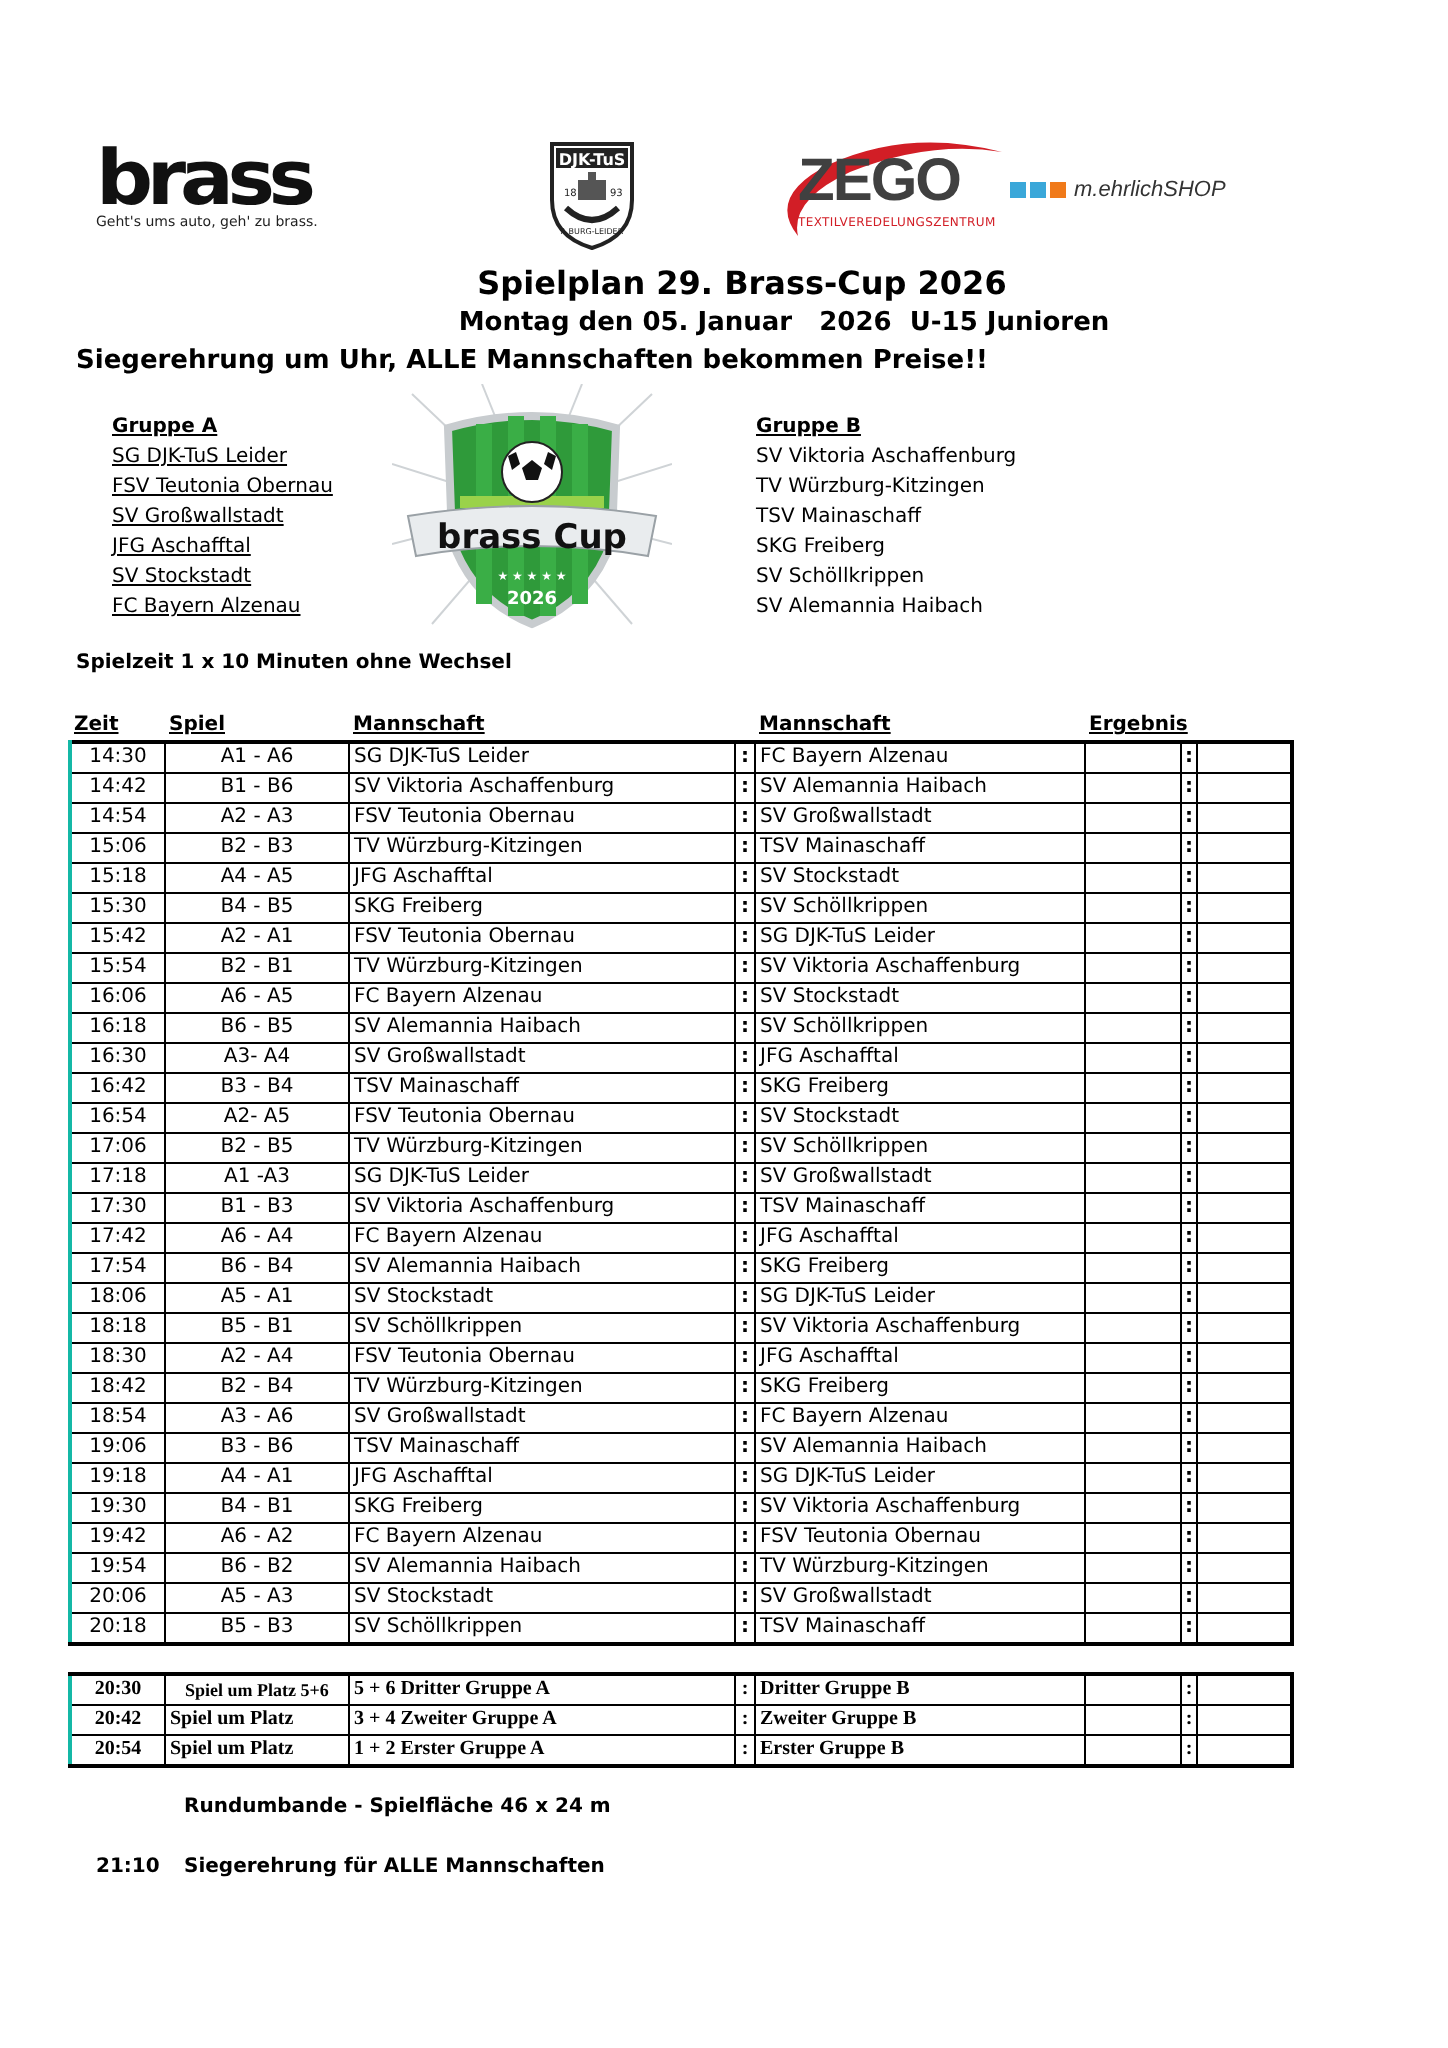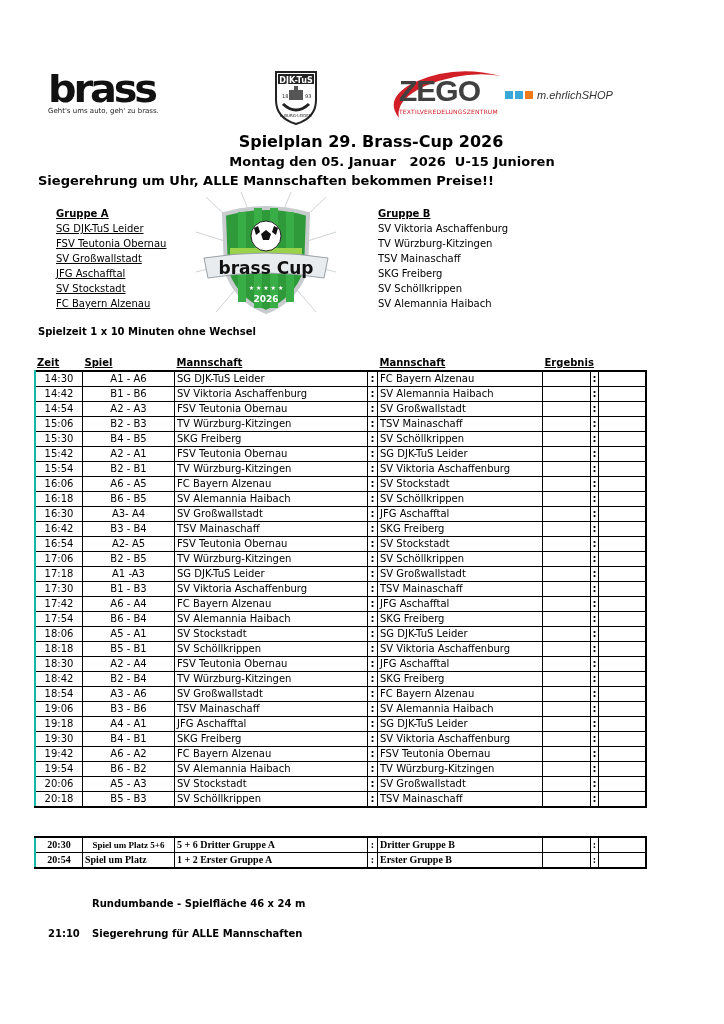--- a/index.html
+++ b/index.html
@@ -213,20 +213,30 @@
           <td class="c-zeit">15:06</td>
           <td class="c-spiel">B2 - B3</td>
           <td class="c-t1">TV Würzburg-Kitzingen</td>
           <td class="c-col">:</td>
           <td class="c-t2">TSV Mainaschaff</td>
           <td class="c-e1"></td>
           <td class="c-ec">:</td>
           <td class="c-e2"></td>
         </tr>
         <tr>
+          <td class="c-zeit">15:18</td>
+          <td class="c-spiel">A4 - A5</td>
+          <td class="c-t1">JFG Aschafftal</td>
+          <td class="c-col">:</td>
+          <td class="c-t2">SV Stockstadt</td>
+          <td class="c-e1"></td>
+          <td class="c-ec">:</td>
+          <td class="c-e2"></td>
+        </tr>
+        <tr>
           <td class="c-zeit">15:30</td>
           <td class="c-spiel">B4 - B5</td>
           <td class="c-t1">SKG Freiberg</td>
           <td class="c-col">:</td>
           <td class="c-t2">SV Schöllkrippen</td>
           <td class="c-e1"></td>
           <td class="c-ec">:</td>
           <td class="c-e2"></td>
         </tr>
         <tr>
@@ -480,20 +490,30 @@
           <td class="c-zeit">20:30</td>
           <td class="c-spiel small">Spiel um Platz 5+6</td>
           <td class="c-t1">5 + 6   Dritter Gruppe A</td>
           <td class="c-col">:</td>
           <td class="c-t2">Dritter Gruppe B</td>
           <td class="c-e1"></td>
           <td class="c-ec">:</td>
           <td class="c-e2"></td>
         </tr>
         <tr>
+          <td class="c-zeit">20:42</td>
+          <td class="c-spiel" style="text-align: left;">Spiel um Platz</td>
+          <td class="c-t1">3 + 4   Zweiter Gruppe A</td>
+          <td class="c-col">:</td>
+          <td class="c-t2">Zweiter Gruppe B</td>
+          <td class="c-e1"></td>
+          <td class="c-ec">:</td>
+          <td class="c-e2"></td>
+        </tr>
+        <tr>
           <td class="c-zeit">20:54</td>
           <td class="c-spiel" style="text-align: left;">Spiel um Platz</td>
           <td class="c-t1">1 + 2   Erster Gruppe A</td>
           <td class="c-col">:</td>
           <td class="c-t2">Erster Gruppe B</td>
           <td class="c-e1"></td>
           <td class="c-ec">:</td>
           <td class="c-e2"></td>
         </tr>
       </tbody>

